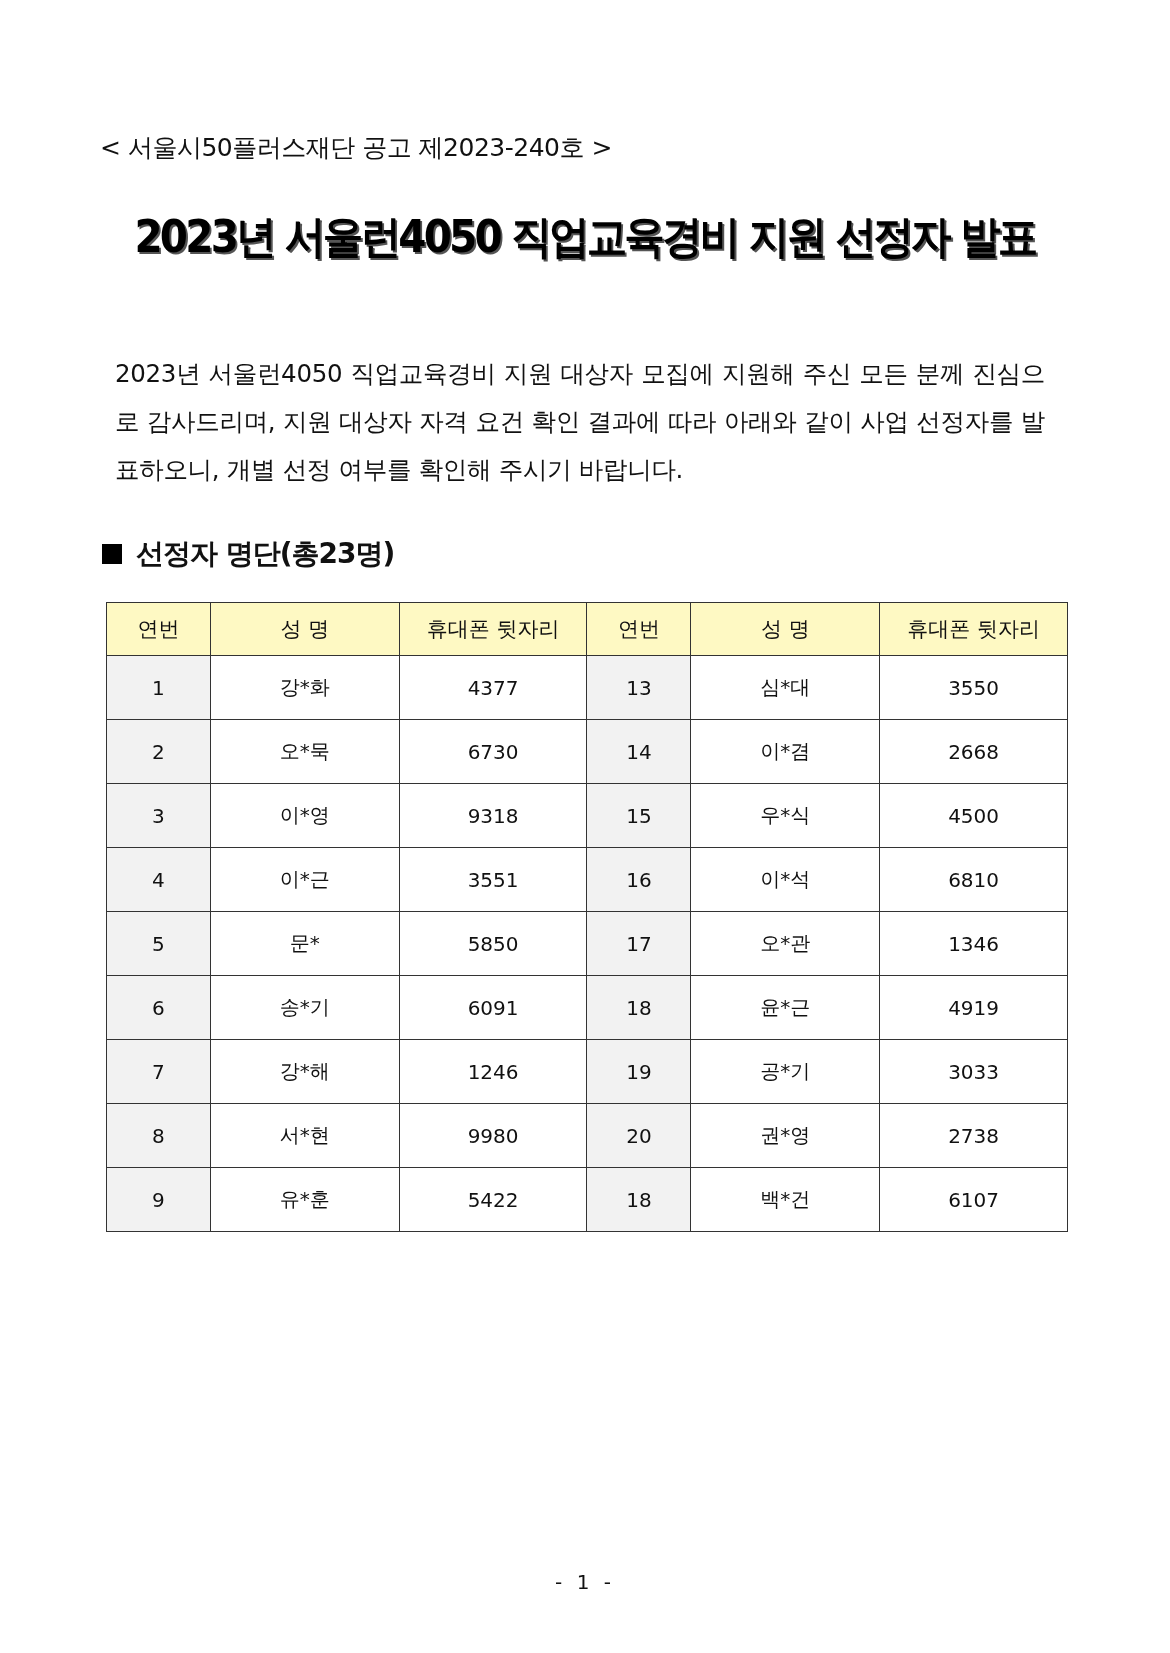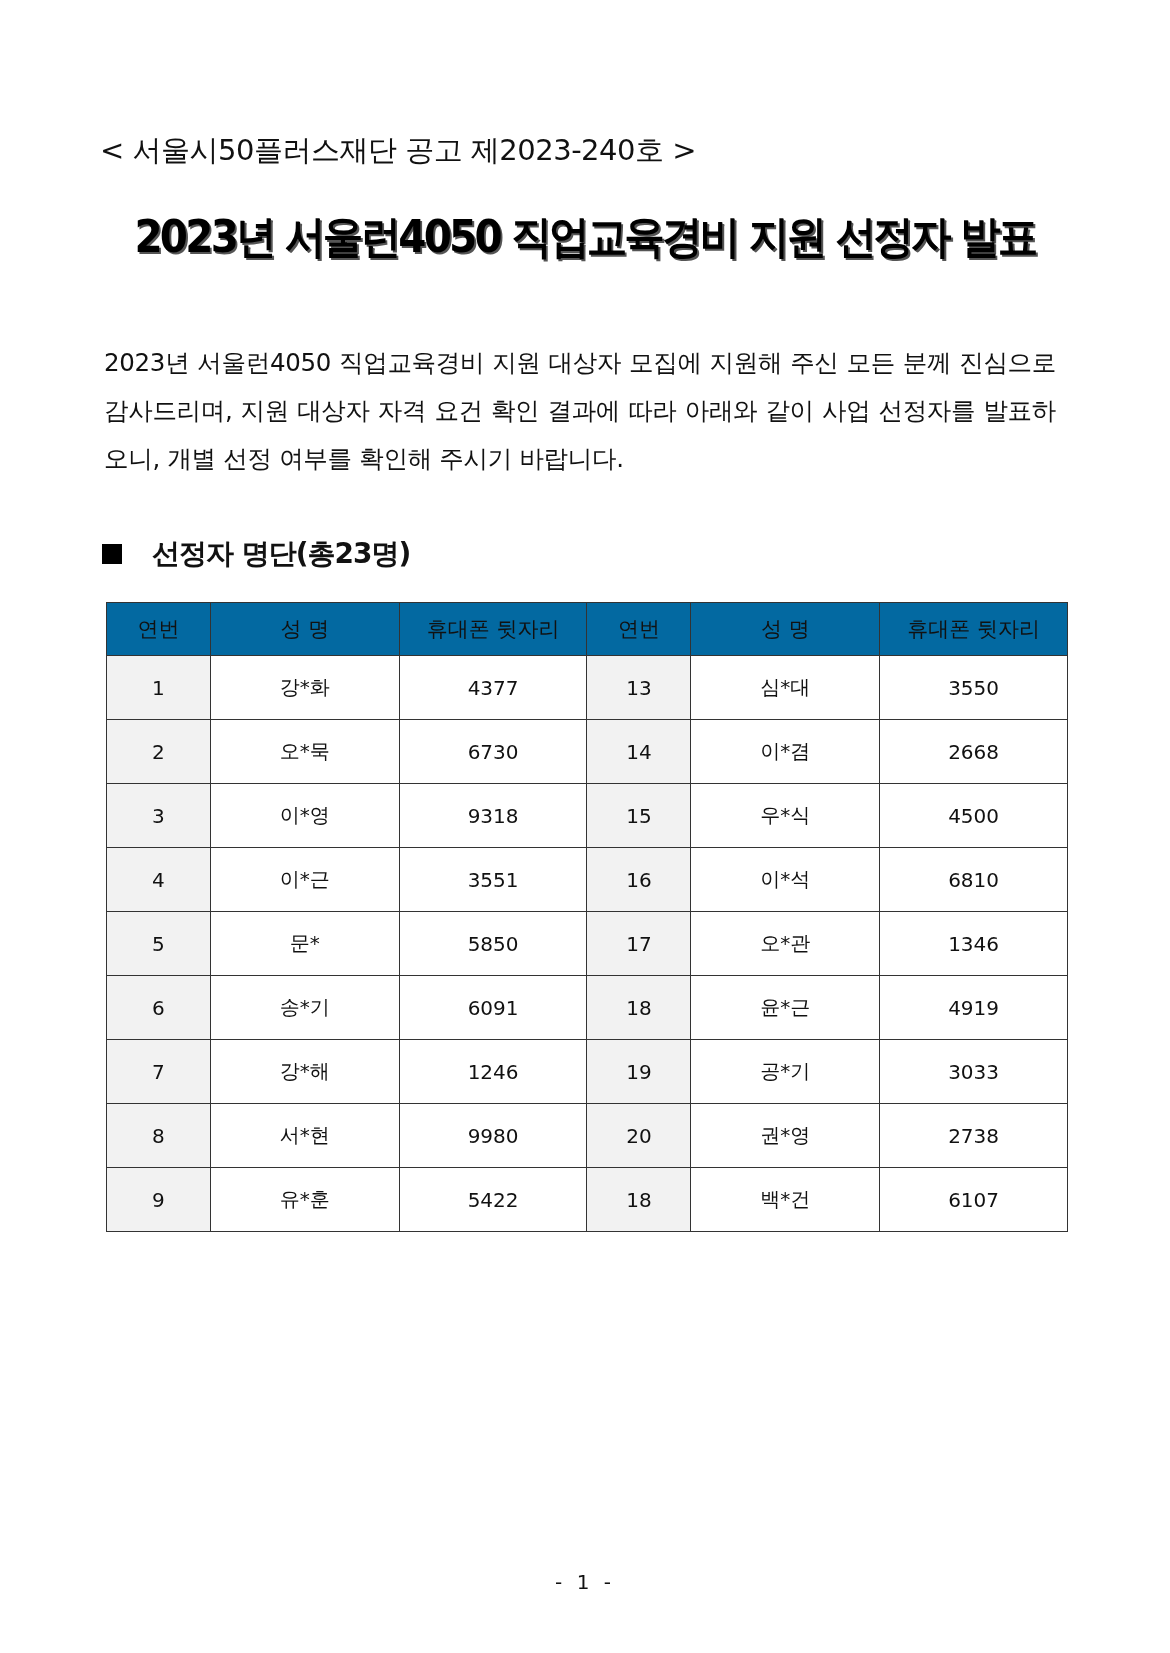--- a/index.html
+++ b/index.html
@@ -2,49 +2,49 @@
 <html><head>
   <meta charset="utf-8">
   <style>
     html, body { margin: 0; padding: 0; background: #ffffff; }
     body {
       width: 1170px; height: 1653px; position: relative; overflow: hidden;
       font-family: "DejaVu Sans", "Liberation Sans", sans-serif; color: #111;
     }
     .notice-no {
       position: absolute; left: 100px; top: 131px;
-      font-size: 29px; letter-spacing: -0.5px; color: #111;
+      font-size: 25px; letter-spacing: -0.5px; color: #111;
     }
     .doc-title {
       position: absolute; left: 0; width: 1170px; top: 208px; text-align: center;
       font-size: 44px; font-weight: bold; letter-spacing: -3px; color: #000;
       transform: scaleX(0.92);
       text-shadow: 2px 2px 0 #555;
     }
     .intro {
       position: absolute; left: 100px; top: 335px; width: 960px;
       font-size: 24.5px; line-height: 48px; text-align: justify; letter-spacing: -0.3px;
     }
-    .intro p { margin: 4px; }
+    .intro p { margin: 15px; }
     .section-heading {
       position: absolute; left: 102px; top: 535px;
-      display: flex; align-items: center; gap: 30px;
+      display: flex; align-items: center; gap: 14px;
       font-size: 28px; font-weight: bold; letter-spacing: -1px;
     }
     .square-icon { width: 20px; height: 20px; background: #000; display: inline-block; }
     table.roster {
       position: absolute; left: 106px; top: 602px; width: 962px;
       border-collapse: collapse; table-layout: fixed;
       font-size: 20px;
     }
     table.roster th, table.roster td {
       border: 1.5px solid #333; text-align: center; padding: 0;
     }
     table.roster th {
-      background: #0369a1; font-weight: normal; height: 52px; font-size: 21px;
+      background: #fef9c3; font-weight: normal; height: 52px; font-size: 21px;
     }
     table.roster td { height: 63px; background: #fff; }
     table.roster td.num { background: #f2f2f2; }
     table.roster td.empty { background: #f2f2f2; }
     .page-no {
       position: absolute; left: 0; width: 1170px; top: 1570px; text-align: center;
       font-size: 20px; letter-spacing: 4px;
     }
   </style>
 </head>

